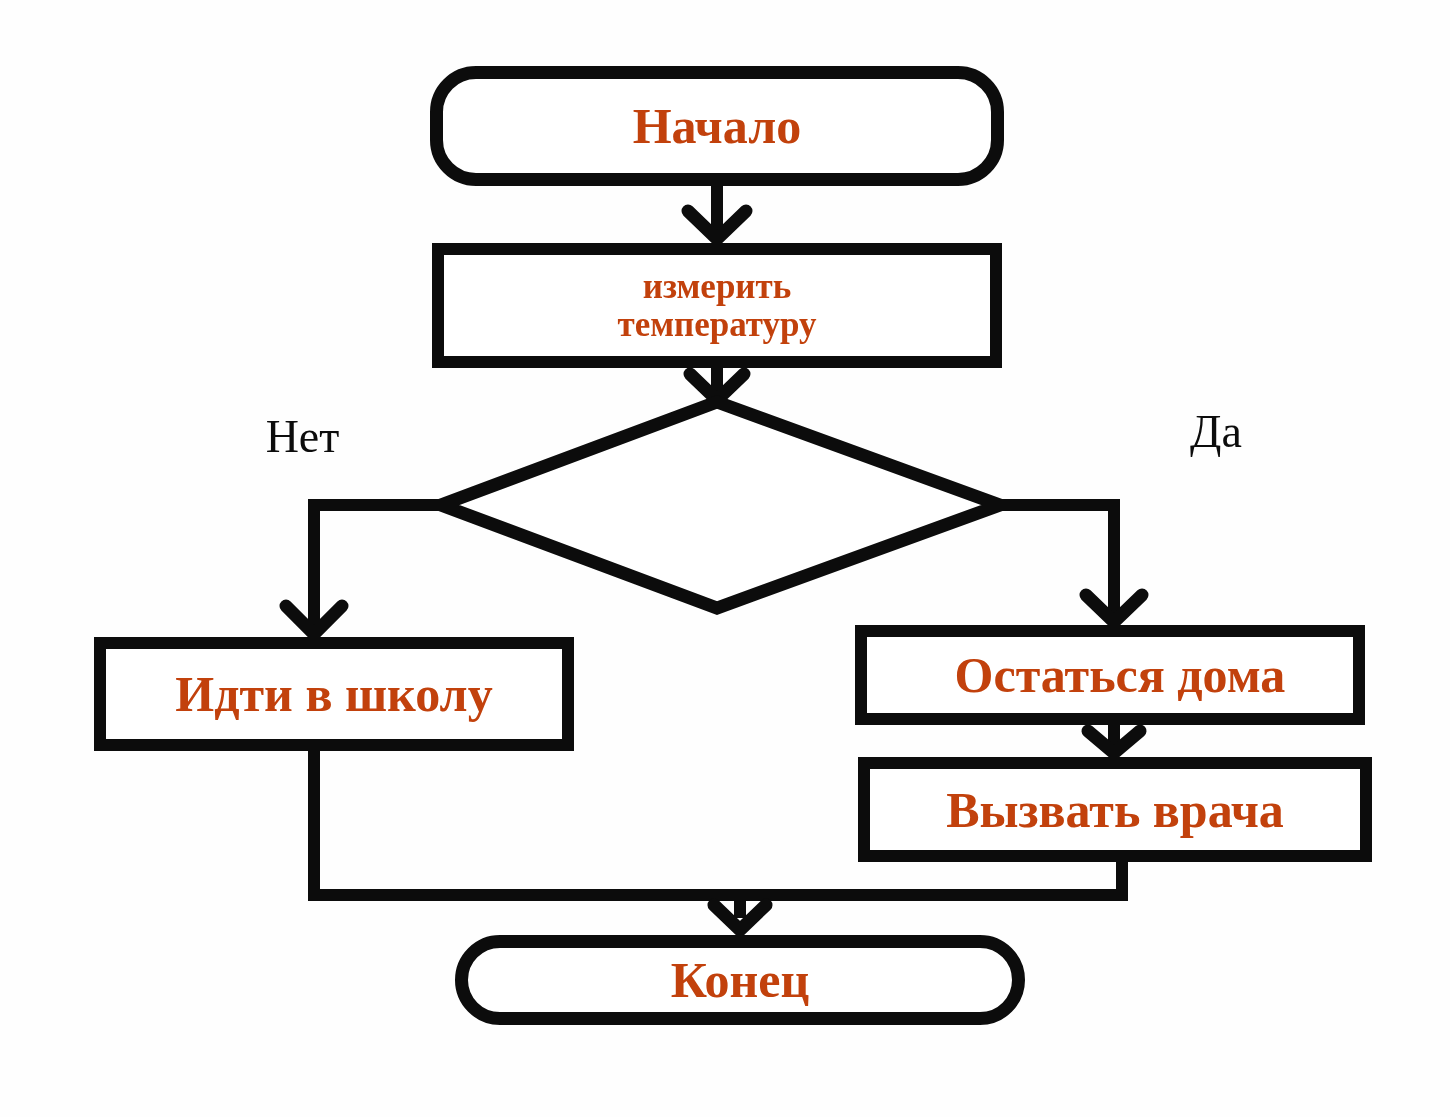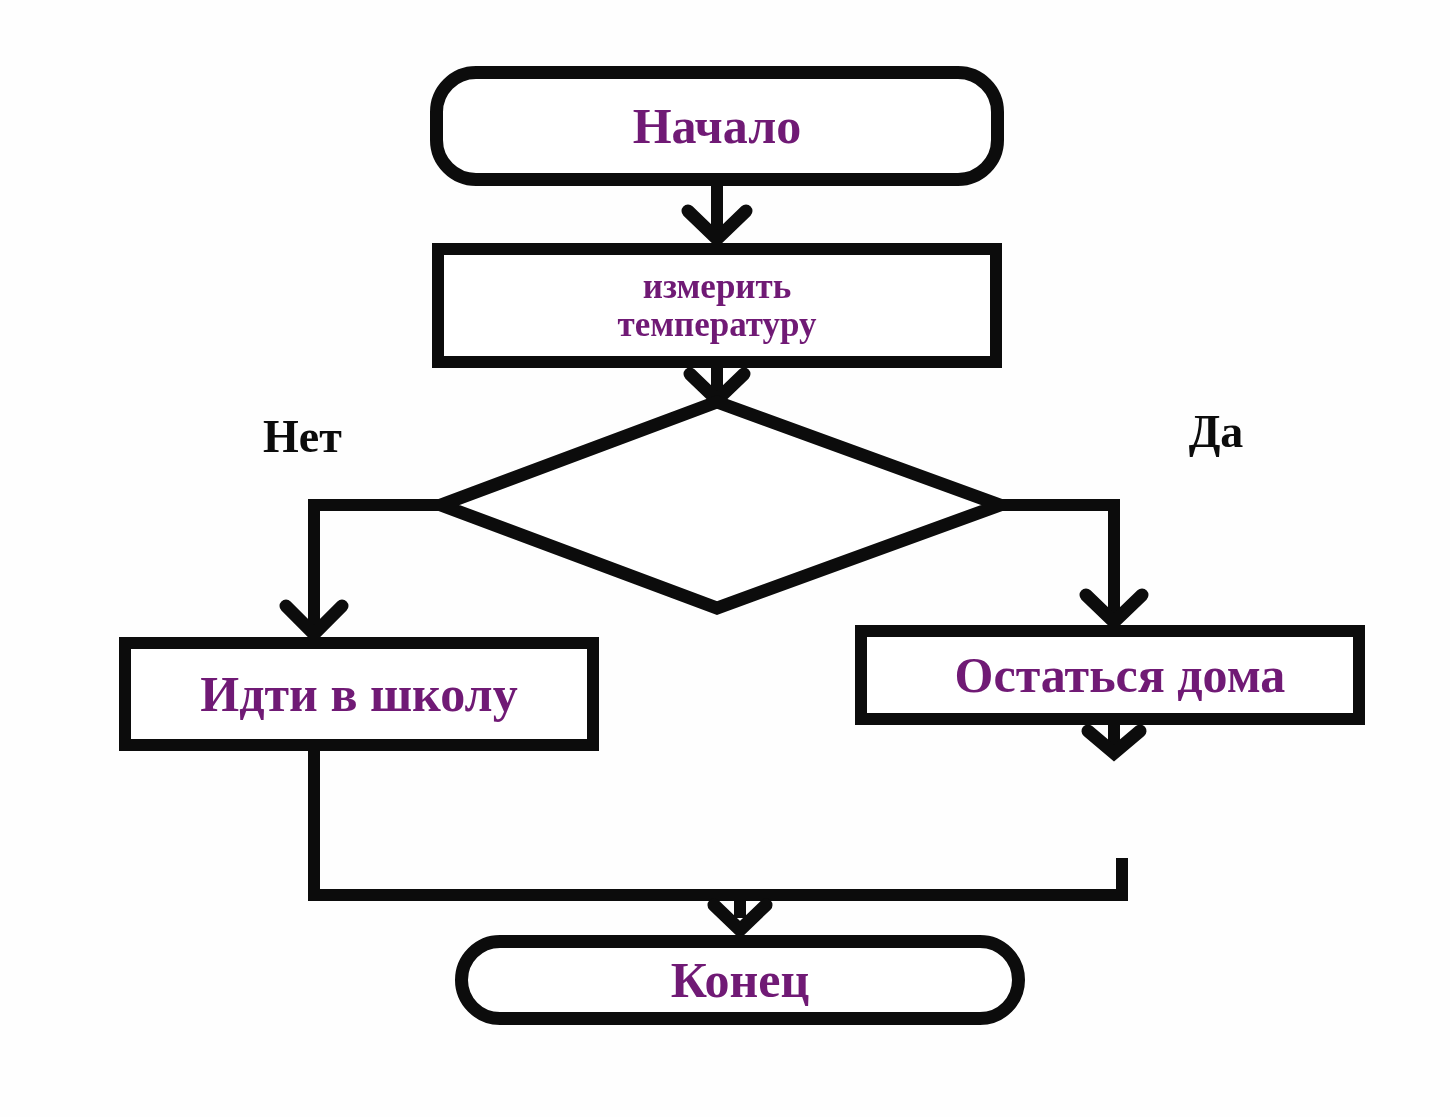--- a/index.html
+++ b/index.html
@@ -24,40 +24,40 @@
   .node{
     position:absolute;
     box-sizing:border-box;
     background:#ffffff;
     display:flex;align-items:center;justify-content:center;
     text-align:center;
     font-weight:bold;
     font-size:50px;
     line-height:1.08;
     white-space:pre-line;
-    color:#701a75;
+    color:#c2410c;
   }
   .process{border:12px solid #0c0c0c;}
   .terminator{border:13px solid #0c0c0c;border-radius:46px;}
   #n-start{left:430px;top:66px;width:574px;height:120px;}
   #n-measure{left:432px;top:243px;width:570px;height:125px;font-size:35px;}
-  #n-school{left:119px;top:637px;width:480px;height:114px;}
+  #n-school{left:94px;top:637px;width:480px;height:114px;}
   #n-stay{left:855px;top:625px;width:510px;height:100px;padding-left:20px;}
   #n-call{left:858px;top:757px;width:514px;height:105px;}
   #n-end{left:455px;top:935px;width:570px;height:90px;}
   #n-decision-label{
     position:absolute;left:530px;top:447px;width:380px;height:120px;
     display:flex;align-items:center;justify-content:center;
     text-align:center;
     font-weight:bold;font-size:38px;line-height:1.16;
     white-space:pre-line;
   }
   .branch-label{
     position:absolute;
-    font-weight:bold;font-size:46px;
+    font-weight:normal;font-size:46px;
     text-align:center;
   }
   #lbl-no{left:235px;top:410px;width:135px;}
   #lbl-yes{left:1156px;top:405px;width:120px;}
 </style>
 </head>
 <body>
 
 <div id="canvas">
 
@@ -104,19 +104,22 @@
   <div id="lbl-yes" class="branch-label">Да</div>
 
   <div id="n-school" class="node process">
     <span>Идти в школу</span>
   </div>
 
   <div id="n-stay" class="node process">
     <span>Остаться дома</span>
   </div>
 
+  <div id="n-call" class="node process">
+    <span>Вызвать врача</span>
+  </div>
 
   <div id="n-end" class="node terminator">
     <span>Конец</span>
   </div>
 
 
 </div>
 
 </body></html>

